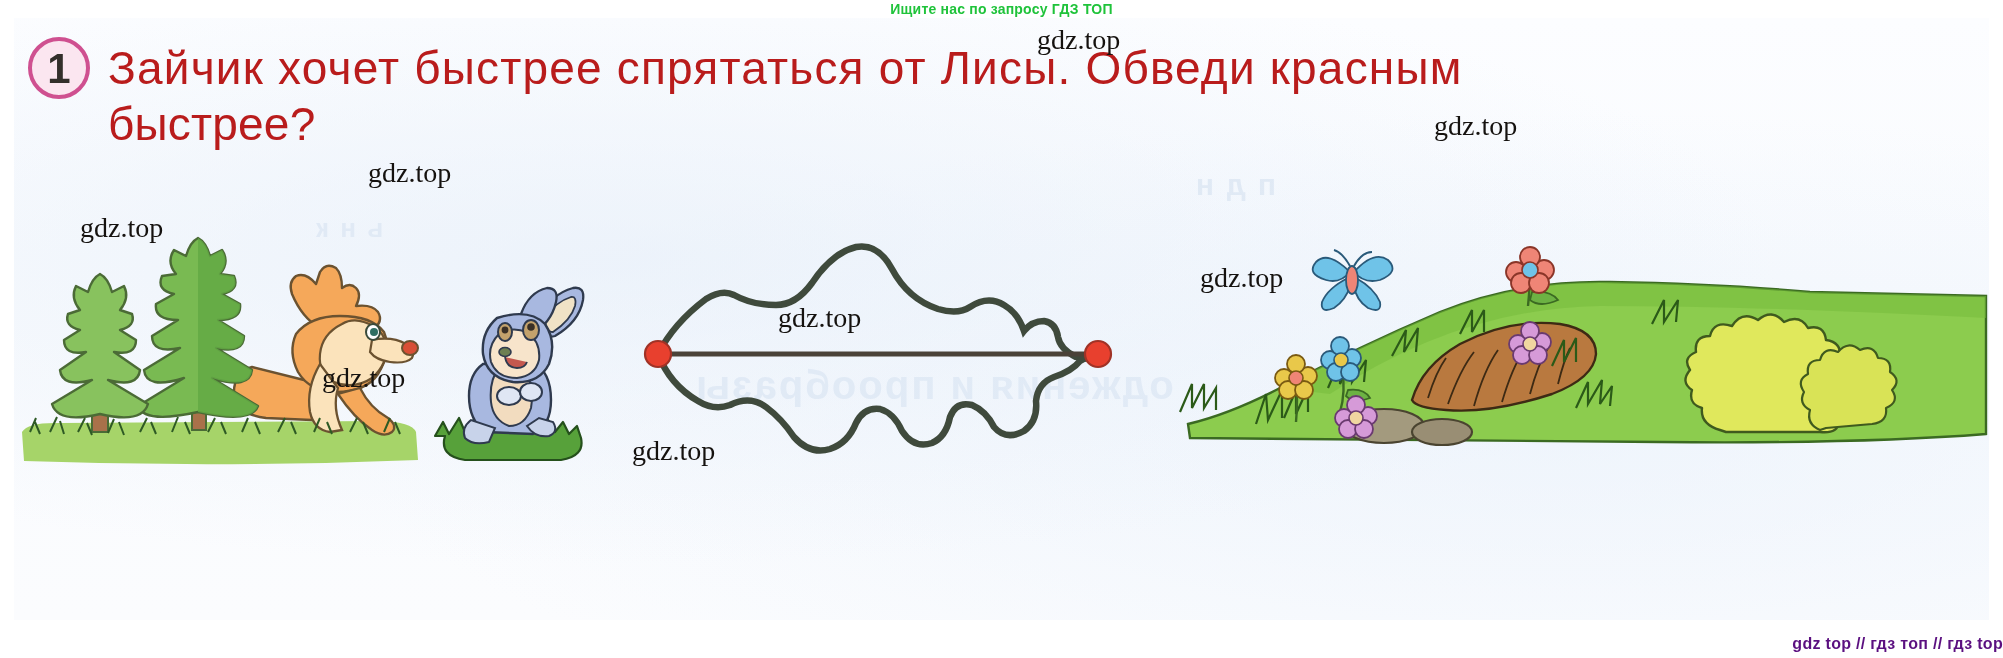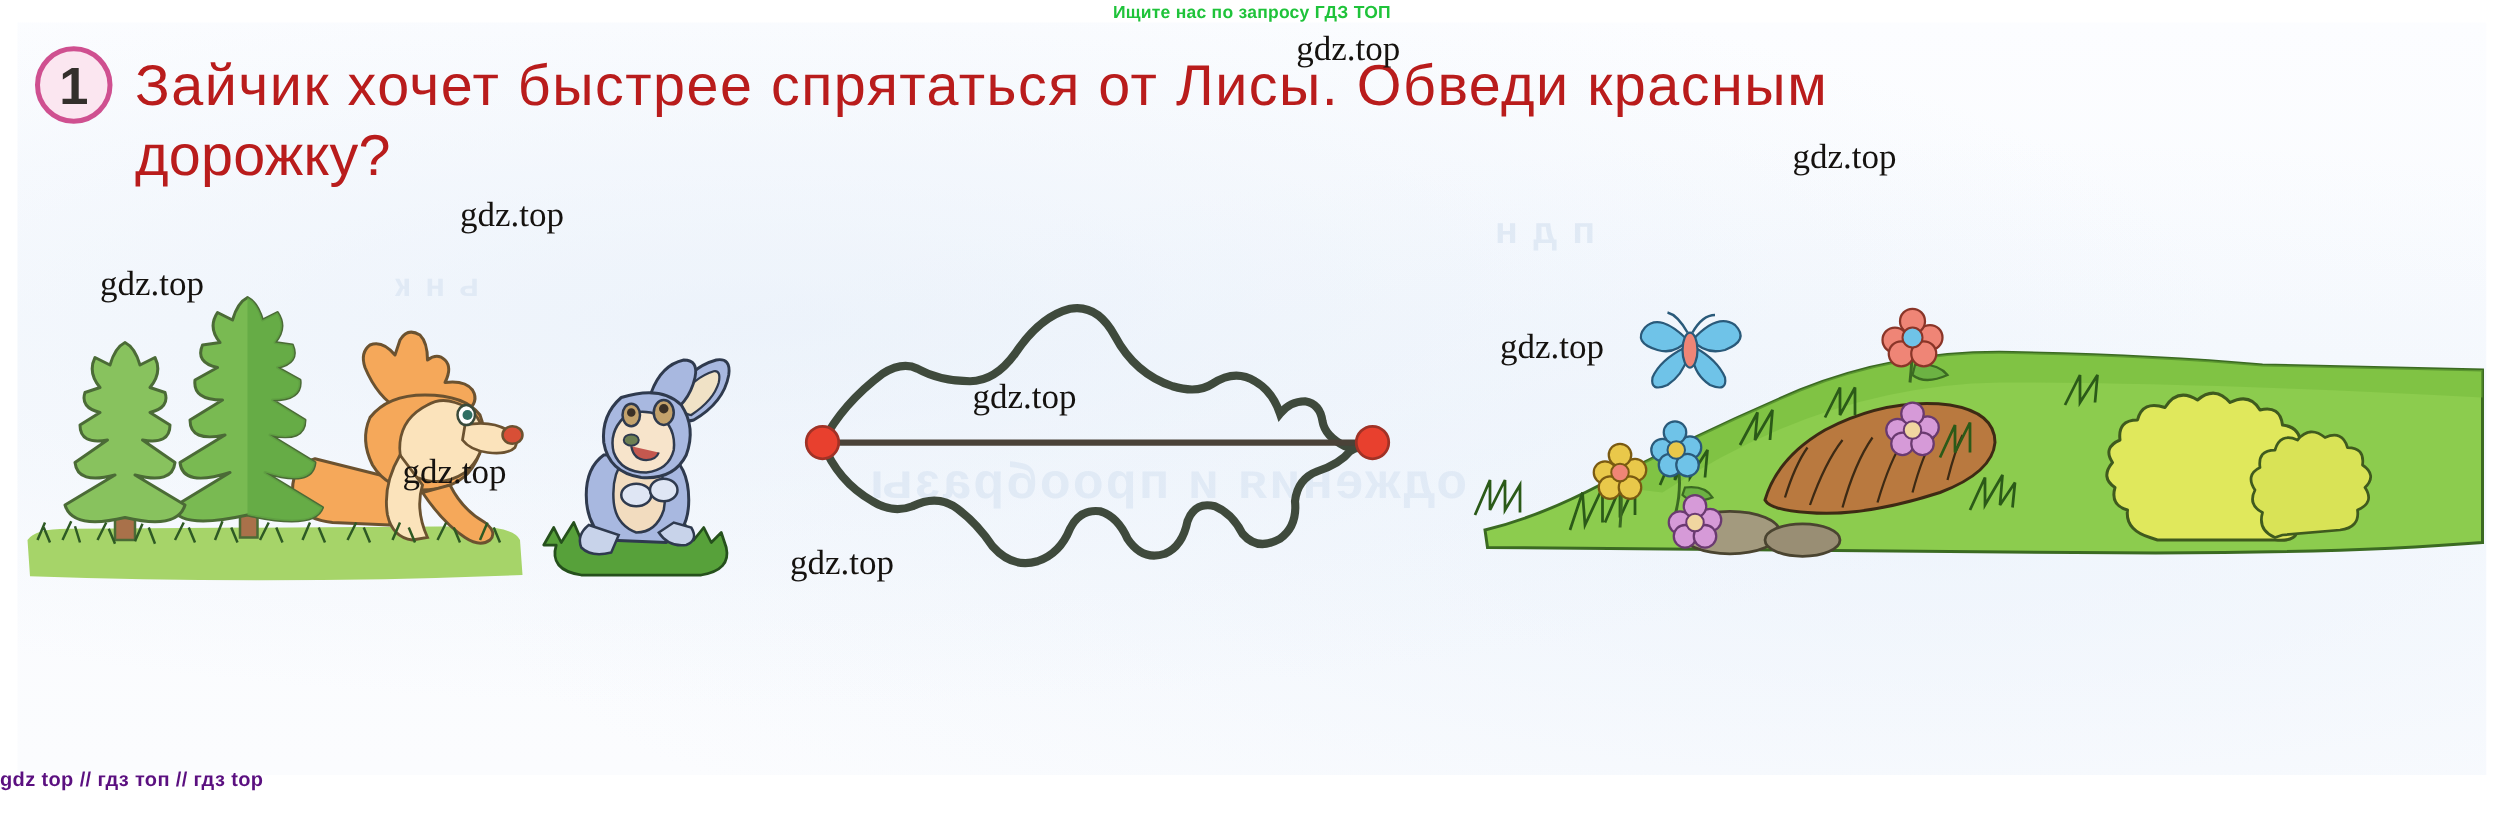--- a/index.html
+++ b/index.html
@@ -40,22 +40,22 @@
 
   
   .topbanner{
     position:absolute;left:0;top:0;width:2003px;height:18px;
     text-align:center;font-size:14px;line-height:18px;
     color:#1fc33a;font-weight:600;letter-spacing:.2px;
     font-family:"Liberation Sans", sans-serif;
   }
   
   .botfooter{
-    position:absolute;left:0;top:612px;width:2003px;height:26px;
-    text-align:left;font-size:16px;line-height:26px;
+    position:absolute;left:0;top:631px;width:2003px;height:26px;
+    text-align:right;font-size:16px;line-height:26px;
     color:#5b1080;font-weight:700;letter-spacing:.3px;
     font-family:"Liberation Sans", sans-serif;
   }
 
   
   .badge{
     position:absolute;left:28px;top:37px;width:62px;height:62px;
     border:4px solid #cf5090;border-radius:50%;
     background:#fbe6f0;
     box-sizing:border-box;
@@ -113,21 +113,21 @@
   </div>
 
   <div class="topbanner">Ищите нас по запросу ГДЗ ТОП</div>
 
   <div class="badge">
     <span>1</span>
   </div>
 
   <div class="tasktext">
     <div class="tl l1">Зайчик хочет быстрее спрятаться от Лисы. Обведи красным</div>
-    <div class="tl l3">дорожку?</div>
+    <div class="tl l3">быстрее?</div>
   </div>
 
   <div class="scene-forest">
     <svg width="400" height="240" viewBox="0 0 400 240">
 
       <path d="M2 200 Q 8 190 40 191 L360 189 Q 392 190 396 200 L398 228 Q 200 236 4 229 Z" fill="#a6d469" stroke="none"></path>
 
       <g>
         <path d="M232 135 Q 214 140 214 160 Q 214 182 246 186 L292 188 L292 150 Z" fill="#f5a85a" stroke="#6b5230" stroke-width="2.4" stroke-linejoin="round"></path>
         <path d="M300 96 Q 282 86 272 62 Q 268 50 276 44 Q 286 40 296 52 L300 40

